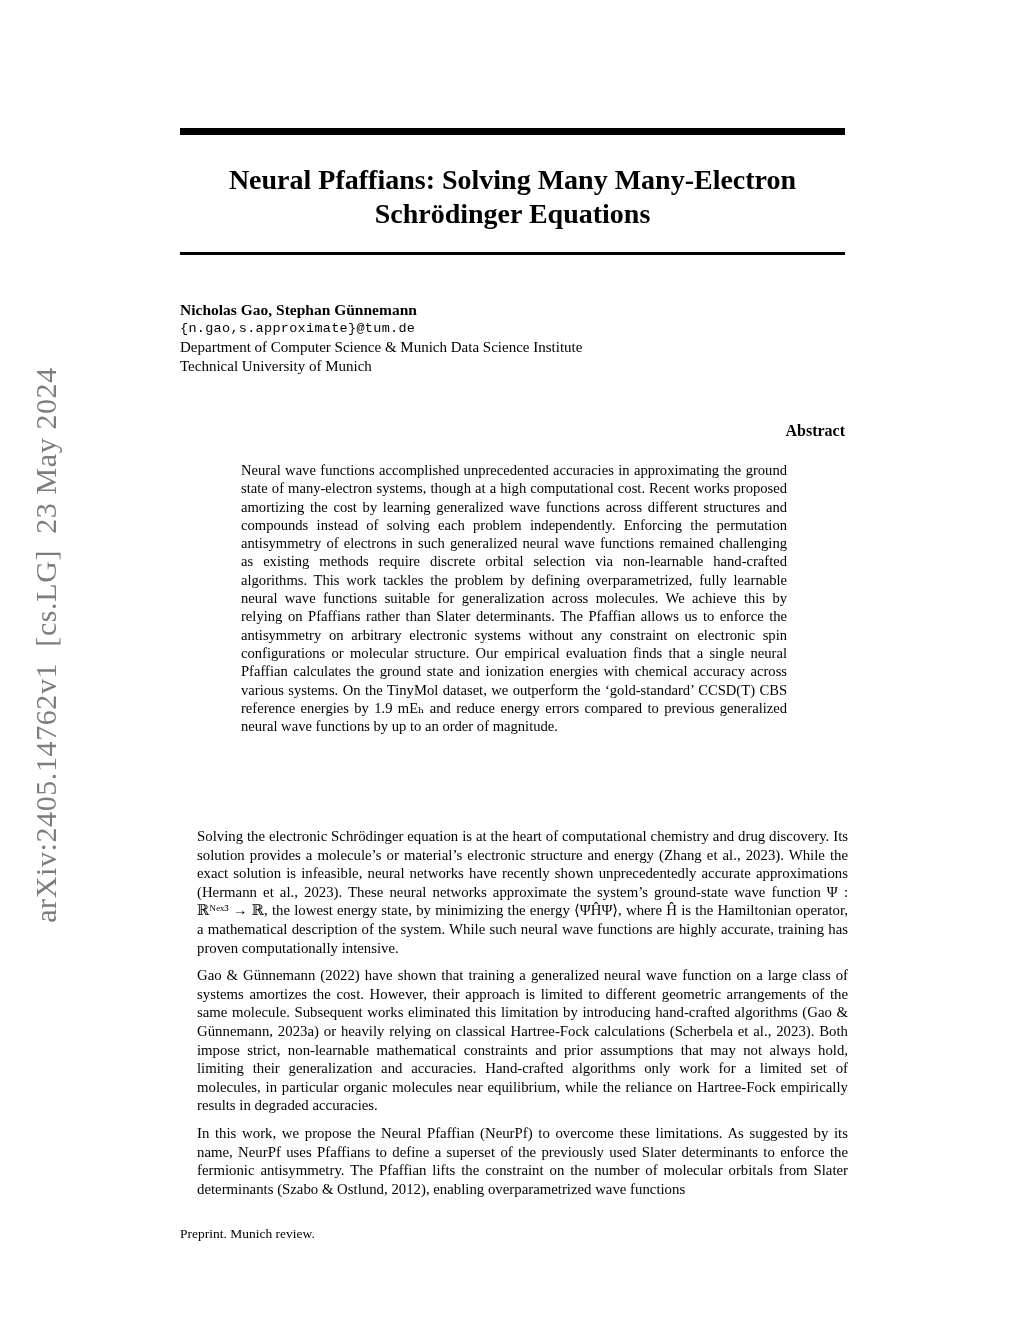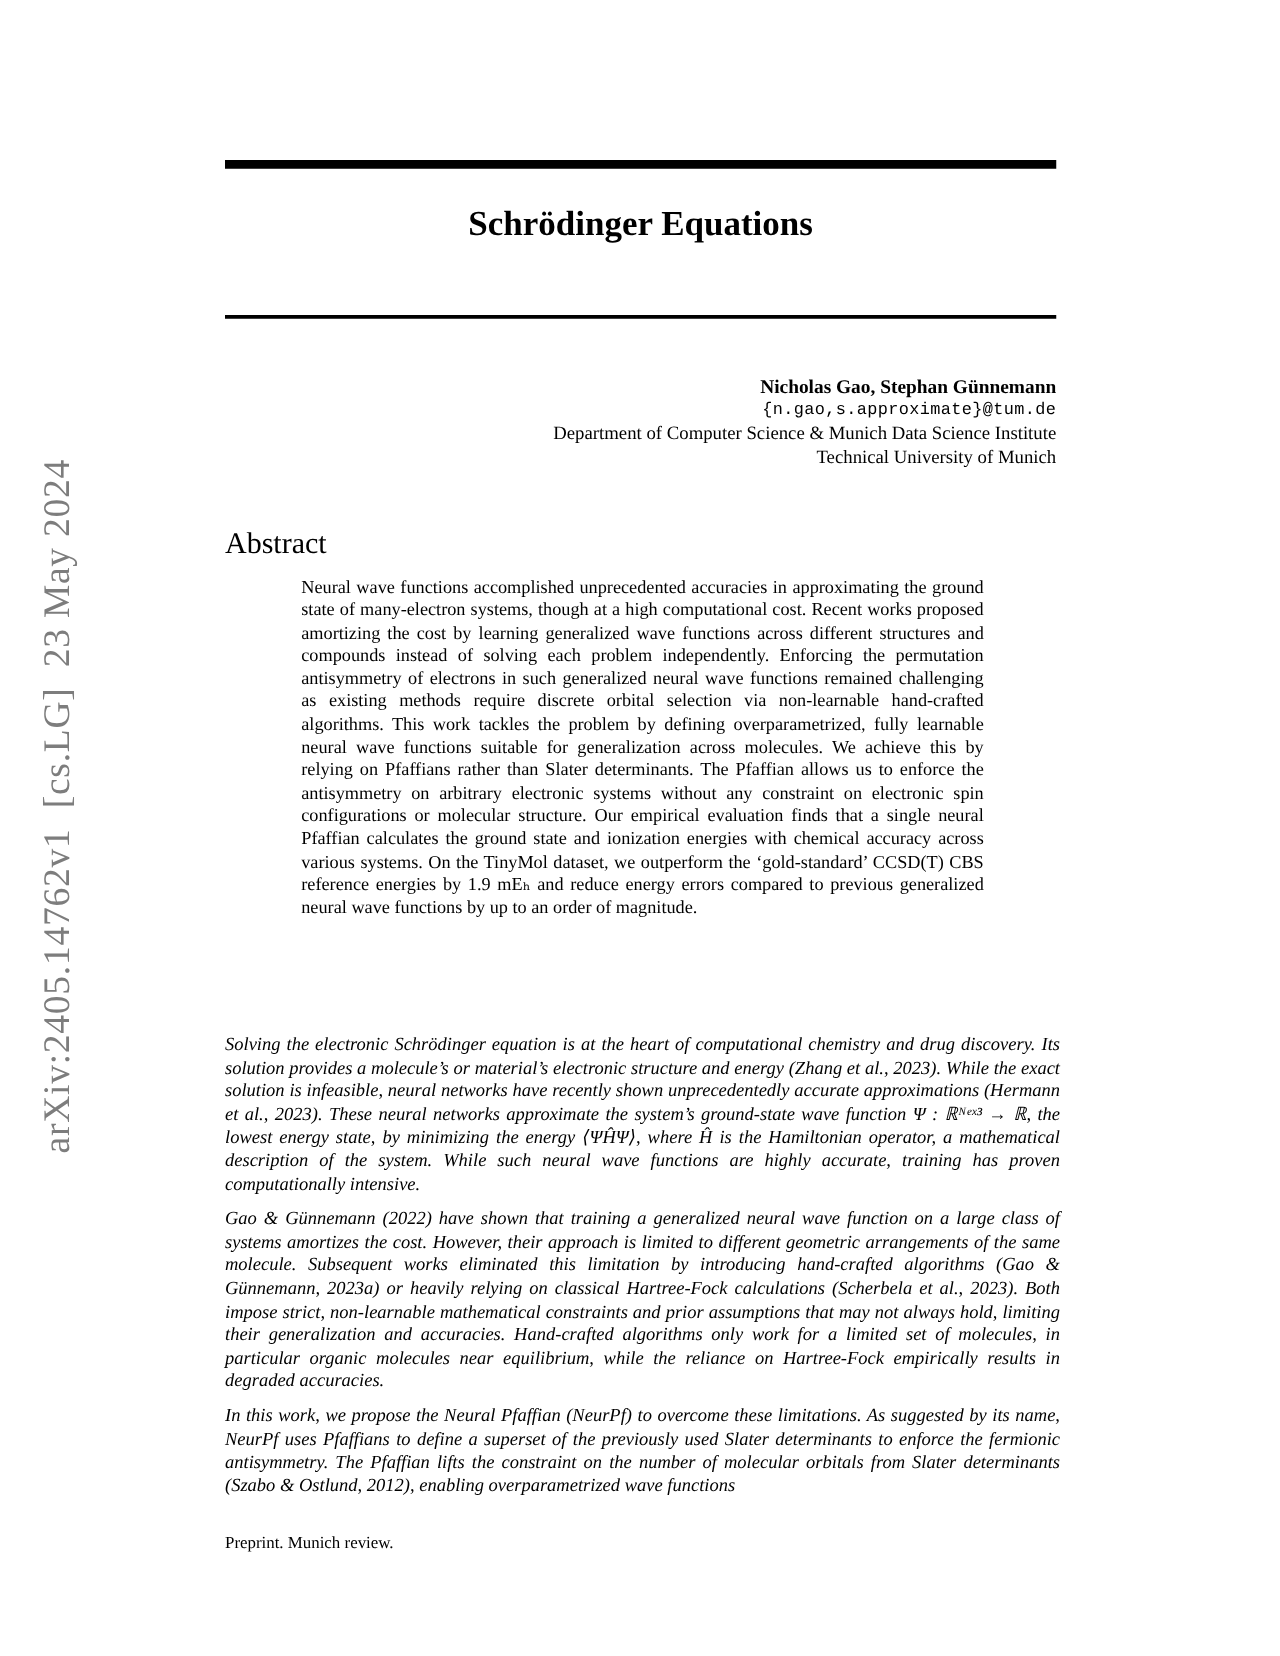--- a/index.html
+++ b/index.html
@@ -51,41 +51,41 @@
     text-align: center;
     font-weight: bold;
     font-size: 28px;
     line-height: 34px;
   }
   .author-block {
     position: absolute;
     left: 180px;
     top: 301px;
     width: 665px;
-    text-align: right;
+    text-align: left;
     font-size: 15px;
     line-height: 18.5px;
   }
   .author-names {
     font-weight: bold;
     font-size: 15.5px;
   }
   .author-email {
     font-family: "Liberation Mono", "DejaVu Sans Mono", monospace;
     font-size: 13.5px;
     letter-spacing: 0.3px;
   }
   .abstract-heading {
     position: absolute;
     left: 180px;
     top: 422px;
     width: 665px;
-    text-align: left;
-    font-weight: normal;
-    font-size: 24px;
+    text-align: right;
+    font-weight: bold;
+    font-size: 16px;
   }
   .abstract-body {
     position: absolute;
     left: 241px;
     top: 461px;
     width: 546px;
     font-size: 14.6px;
     line-height: 18.3px;
     text-align: justify;
   }
@@ -104,41 +104,41 @@
   .intro-body {
     position: absolute;
     left: 180px;
     top: 827px;
     width: 668px;
     font-size: 14.8px;
     line-height: 18.6px;
     text-align: justify;
   }
   .intro-body p {
-    margin: 0 0 9px 0;
-    font-style: italic;
+    margin: 0 0 9px 17px;
   }
   .page-footer {
     position: absolute;
     left: 180px;
     top: 1226px;
     width: 668px;
     font-size: 13.5px;
   }
 </style>
 </head>
 <body>
 
 <div class="page">
 
   <div class="arxiv-banner">arXiv:2405.14762v1  [cs.LG]  23 May 2024</div>
 
   <div class="rule-thick"></div>
 
   <div class="paper-title">
+    <div>Neural Pfaffians: Solving Many Many-Electron</div>
     <div>Schrödinger Equations</div>
   </div>
 
   <div class="rule-thin"></div>
 
   <div class="author-block">
     <div class="author-names">Nicholas Gao, Stephan Günnemann</div>
     <div class="author-email">{n.gao,s.approximate}@tum.de</div>
     <div>Department of Computer Science &amp; Munich Data Science Institute</div>
     <div>Technical University of Munich</div>

